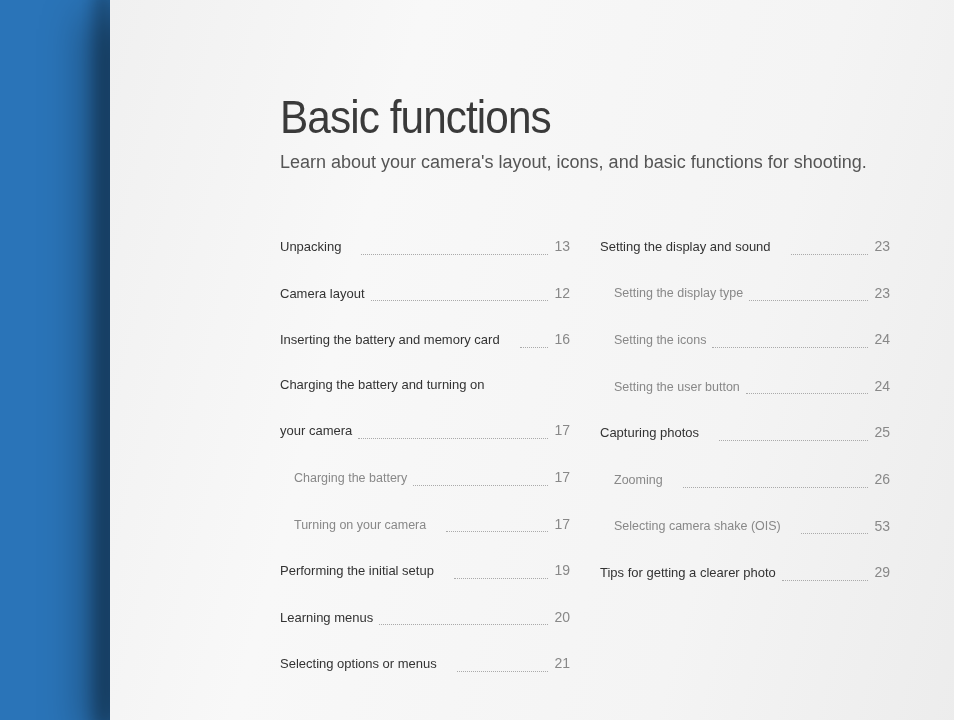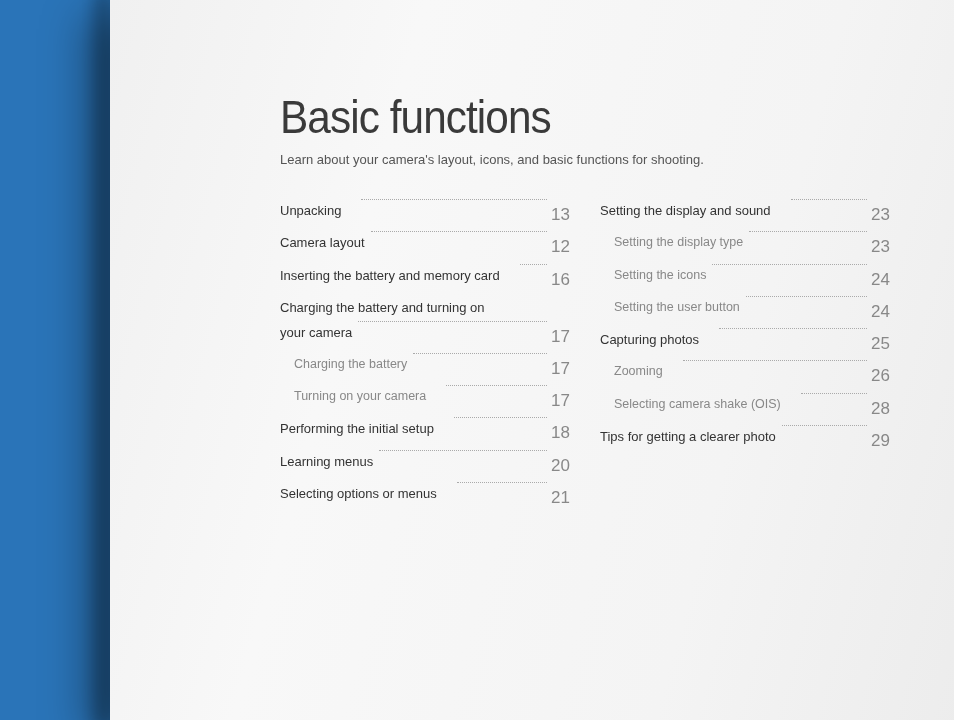--- a/index.html
+++ b/index.html
@@ -39,37 +39,38 @@
       font-size: 46px;
       font-weight: 300;
       color: #3a3a3a;
       letter-spacing: -1px;
       margin-bottom: 8px;
       font-family: 'Arial Narrow', Arial, sans-serif;
       transform: scaleX(0.92);
       transform-origin: left;
     }
     .subtitle {
-      font-size: 13px;
+      font-size: 18px;
       color: #555;
-      margin-bottom: 32px;
+      margin-bottom: 40px;
     }
     .columns {
       display: flex;
       gap: 30px;
     }
     .col {
       width: 290px;
     }
     .toc-row {
       display: flex;
-      align-items: flex-start;
+      align-items: flex-end;
       font-size: 13px;
       line-height: 1.9;
       color: #333;
+      margin-top: 20px;
     }
     .toc-row.sub {
       color: #888;
       font-size: 12.5px;
       padding-left: 14px;
     }
     .toc-row.sub .toc-label {
       color: #888;
     }
     .toc-label {
@@ -77,21 +78,21 @@
       white-space: nowrap;
     }
     .toc-dots {
       flex: 1;
       border-bottom: 1.5px dotted #aaa;
       margin: 0 4px 5px 6px;
       min-width: 10px;
     }
     .toc-page {
       color: #888;
-      font-size: 17px;
+      font-size: 14px;
       min-width: 18px;
       text-align: right;
     }
     .toc-row.main .toc-label {
       color: #333;
     }
     .extra-gap {
       min-width: 14px;
       display: inline-block;
     }
@@ -138,21 +139,21 @@
         <div class="toc-row sub">
           <span class="toc-label">Turning on your camera</span>
           <span class="extra-gap"></span>
           <span class="toc-dots"></span>
           <span class="toc-page">17</span>
         </div>
         <div class="toc-row main">
           <span class="toc-label">Performing the initial setup</span>
           <span class="extra-gap"></span>
           <span class="toc-dots"></span>
-          <span class="toc-page">18</span>
+          <span class="toc-page">19</span>
         </div>
         <div class="toc-row main">
           <span class="toc-label">Learning menus</span>
           <span class="toc-dots"></span>
           <span class="toc-page">20</span>
         </div>
         <div class="toc-row main">
           <span class="toc-label">Selecting options or menus</span>
           <span class="extra-gap"></span>
           <span class="toc-dots"></span>
@@ -190,21 +191,21 @@
         <div class="toc-row sub">
           <span class="toc-label">Zooming</span>
           <span class="extra-gap"></span>
           <span class="toc-dots"></span>
           <span class="toc-page">26</span>
         </div>
         <div class="toc-row sub">
           <span class="toc-label">Selecting camera shake (OIS)</span>
           <span class="extra-gap"></span>
           <span class="toc-dots"></span>
-          <span class="toc-page">28</span>
+          <span class="toc-page">53</span>
         </div>
         <div class="toc-row main">
           <span class="toc-label">Tips for getting a clearer photo</span>
           <span class="toc-dots"></span>
           <span class="toc-page">29</span>
         </div>
       </div>
   </div>
 </div>
 

